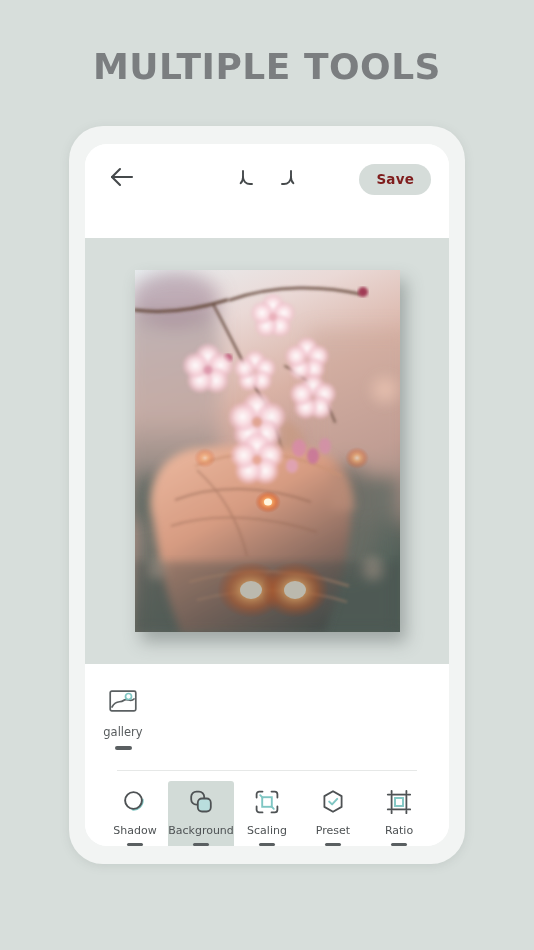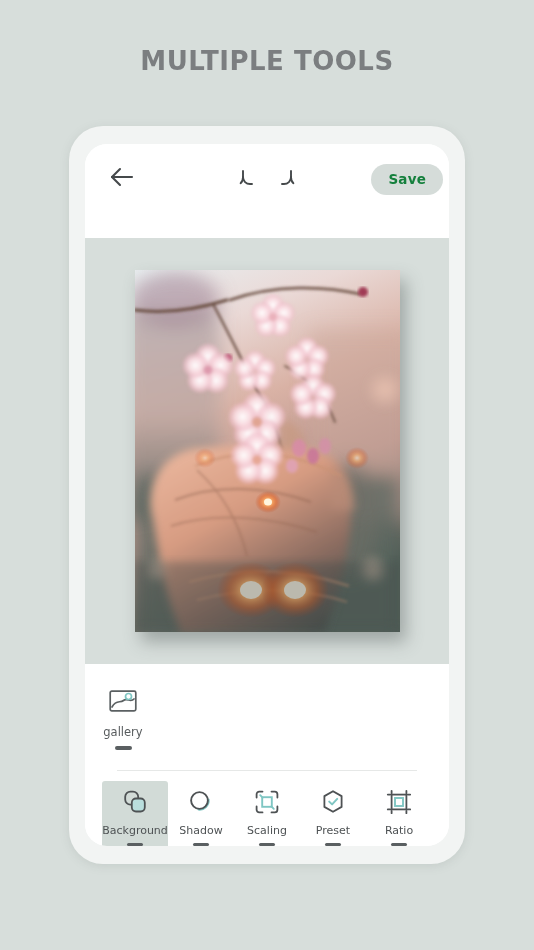--- a/index.html
+++ b/index.html
@@ -11,21 +11,21 @@
     background: #d7dedb;
     position: relative;
     overflow: hidden;
   }
 
   
   .headline {
     position: absolute;
     top: 46px; left: 0; right: 0;
     text-align: center;
-    font-size: 26px;
+    font-size: 36px;
     font-weight: bold;
     letter-spacing: 0.5px;
     color: #7b7e80;
     font-family: "DejaVu Sans", sans-serif;
   }
 
   
   .phone-frame {
     position: absolute;
     left: 69px; top: 126px;
@@ -66,27 +66,27 @@
     display: flex;
     gap: 10px;
   }
   .undo-group > span {
     width: 26px; height: 28px;
     display: flex; align-items: center; justify-content: center;
     cursor: pointer;
   }
   .save-btn {
     position: absolute;
-    right: 6px; top: 20px;
+    right: 18px; top: 20px;
     background: #d5dcd9;
     border-radius: 16px;
     padding: 7px 17px 8px;
     font-size: 13.5px;
     font-weight: bold;
-    color: #15803d;
+    color: #7f1d1d;
     font-family: "DejaVu Sans", sans-serif;
     cursor: pointer;
     letter-spacing: 0.2px;
   }
 
   
   .canvas {
     position: relative;
     flex: 0 0 auto;
     height: 426px;
@@ -416,39 +416,39 @@
           <span class="tool-label">gallery</span>
           <span class="tool-dash"></span>
         </div>
 
       </div>
       <div class="divider"></div>
     </div>
 
     <div class="bottomnav">
 
+      <div class="nav-cell">
+        <span class="nav-icon">
+          <svg width="26" height="26" viewBox="0 0 26 26">
+            <path d="M20.5,10.5 A9,9 0 0 1 10.5,20.5" fill="none" stroke="#7fc6c3" stroke-width="2.2" stroke-linecap="round"></path>
+            <circle cx="11.5" cy="11.5" r="8.4" fill="none" stroke="#4e5254" stroke-width="1.9"></circle>
+          </svg>
+        </span>
+        <span class="nav-label">Shadow</span>
+        <span class="nav-dash"></span>
+      </div>
+
       <div class="nav-cell selected">
         <span class="nav-icon">
           <svg width="26" height="26" viewBox="0 0 26 26">
             <rect x="3.2" y="2.6" width="13" height="13" rx="5.2" fill="none" stroke="#4e5254" stroke-width="1.8"></rect>
             <rect x="9.8" y="9.5" width="13" height="13" rx="4.2" fill="#b9dedd" stroke="#4e5254" stroke-width="1.8"></rect>
           </svg>
         </span>
         <span class="nav-label">Background</span>
-        <span class="nav-dash"></span>
-      </div>
-
-      <div class="nav-cell">
-        <span class="nav-icon">
-          <svg width="26" height="26" viewBox="0 0 26 26">
-            <path d="M20.5,10.5 A9,9 0 0 1 10.5,20.5" fill="none" stroke="#7fc6c3" stroke-width="2.2" stroke-linecap="round"></path>
-            <circle cx="11.5" cy="11.5" r="8.4" fill="none" stroke="#4e5254" stroke-width="1.9"></circle>
-          </svg>
-        </span>
-        <span class="nav-label">Shadow</span>
         <span class="nav-dash"></span>
       </div>
 
       <div class="nav-cell">
         <span class="nav-icon">
           <svg width="26" height="26" viewBox="0 0 26 26">
             <g fill="none" stroke="#4e5254" stroke-width="1.8" stroke-linecap="round">
               <path d="M8.5,2.6 L5.2,2.6 A2.6,2.6 0 0 0 2.6,5.2 L2.6,8.5"></path>
               <path d="M17.5,2.6 L20.8,2.6 A2.6,2.6 0 0 1 23.4,5.2 L23.4,8.5"></path>
               <path d="M8.5,23.4 L5.2,23.4 A2.6,2.6 0 0 1 2.6,20.8 L2.6,17.5"></path>

